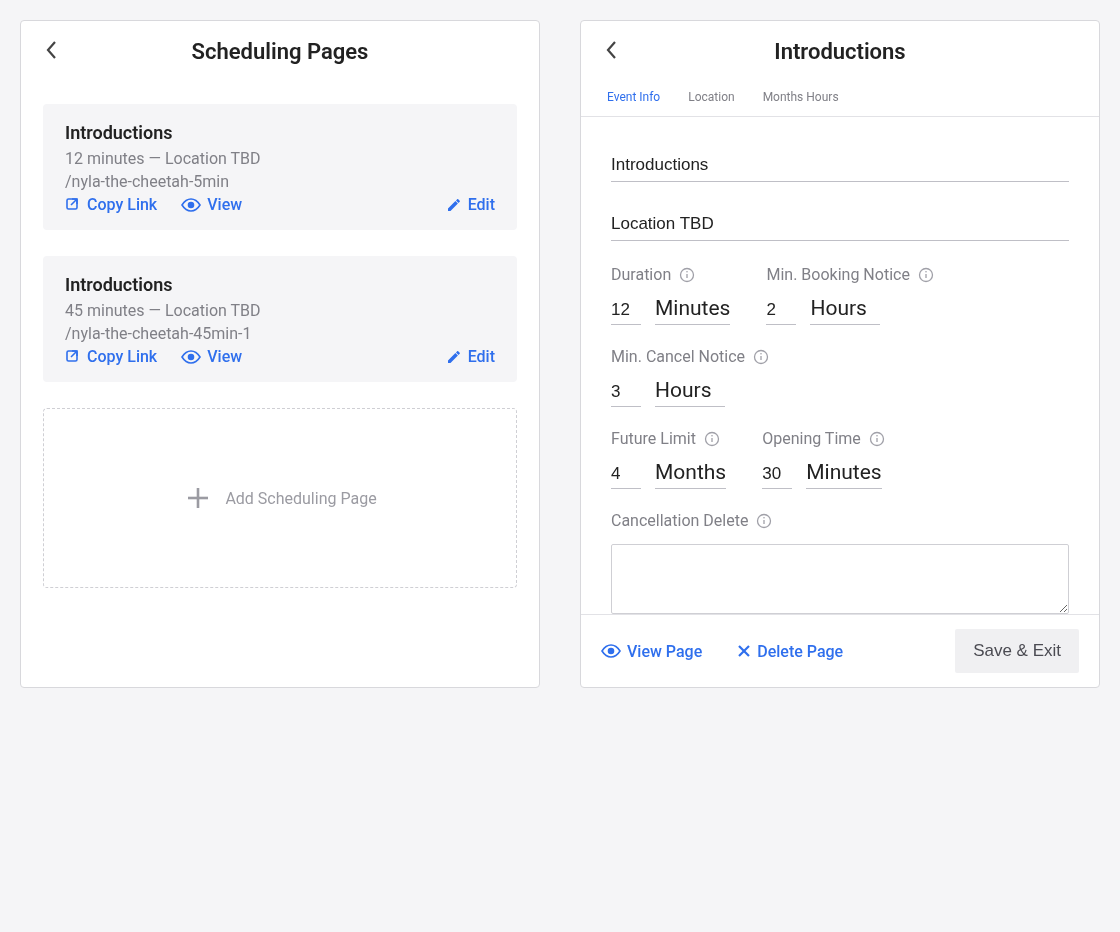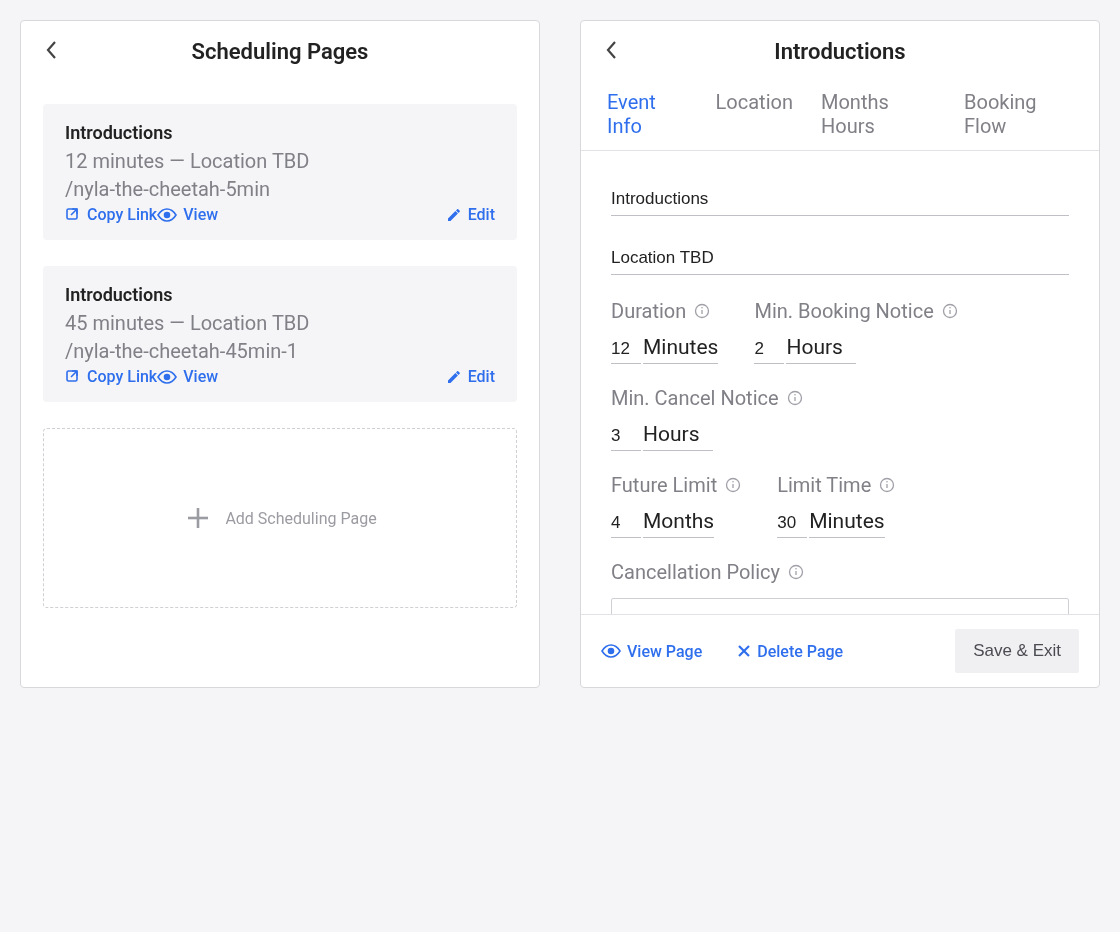--- a/index.html
+++ b/index.html
@@ -52,27 +52,28 @@
     padding: 18px 22px 16px 22px;
     margin-top: 26px;
   }
   .card-title {
     font-size: 18px;
     font-weight: 600;
     color: #222;
     margin-bottom: 6px;
   }
   .card-sub {
-    font-size: 20px;
+    font-size: 16px;
     color: #808087;
     margin-bottom: 4px;
   }
   .card-actions {
     display: flex;
     align-items: flex-end;
+    gap: 24px;
   }
   .link-btn {
     display: inline-flex;
     align-items: center;
     gap: 6px;
     color: #2f6fed;
     font-size: 16px;
     cursor: pointer;
     font-weight: 500;
   }
@@ -92,21 +93,21 @@
   }
   .plus-svg { color: #9b9ba2; }
   
   .tabs {
     display: flex;
     border-bottom: 1px solid #e2e2e6;
     padding: 0 12px;
   }
   .tab {
     padding: 12px 14px;
-    font-size: 20px;
+    font-size: 12px;
     color: #808087;
     cursor: pointer;
   }
   .tab.active { color: #2f6fed; }
   .form-area {
     padding: 30px 30px 20px 30px;
     flex: 1;
     overflow: auto;
   }
   .field-line {
@@ -125,30 +126,30 @@
     gap: 36px;
     margin-bottom: 22px;
     flex-wrap: wrap;
   }
   .col { display: flex; flex-direction: column; }
   .label-row {
     display: flex;
     align-items: center;
     gap: 8px;
     color: #808087;
-    font-size: 20px;
+    font-size: 16px;
     margin-bottom: 8px;
   }
   .info-icon {
     color: #a0a0a8;
     display: inline-flex;
   }
   .pair {
     display: flex;
-    gap: 2px;
+    gap: 14px;
     align-items: baseline;
   }
   .num-input {
     border: none;
     border-bottom: 1px solid #bfbfc6;
     width: 30px;
     font-size: 17px;
     padding: 4px 0;
     color: #222;
     background: transparent;
@@ -296,21 +297,20 @@
           <polyline points="10,3 3,11 10,19"></polyline>
         </svg>
     </span>
     <span class="panel-title">Introductions</span>
   </div>
 
   <div class="tabs">
     <div class="tab active">Event Info</div>
     <div class="tab">Location</div>
     <div class="tab">Months Hours</div>
-    <div class="tab">Booking Flow</div>
   </div>
 
   <div class="form-area">
     <input class="field-line" value="Introductions" style="">
     <input class="field-line" value="Location TBD" style="">
 
     <div class="row">
       <div class="col">
         <div class="label-row">
           <span>Duration</span>
@@ -376,38 +376,38 @@
               </svg>
           </span>
         </div>
         <div class="pair">
           <input class="num-input" value="4" style="">
           <span class="unit">Months</span>
         </div>
       </div>
       <div class="col">
         <div class="label-row">
-          <span>Limit Time</span>
+          <span>Opening Time</span>
           <span class="info-icon">
             <svg width="16" height="16" viewBox="0 0 16 16" fill="none" stroke="currentColor" stroke-width="1.3">
                 <circle cx="8" cy="8" r="6.5"></circle>
                 <line x1="8" y1="7" x2="8" y2="11"></line>
                 <circle cx="8" cy="4.8" r="0.8" fill="currentColor" stroke="none"></circle>
               </svg>
           </span>
         </div>
         <div class="pair">
           <input class="num-input" value="30" style="">
           <span class="unit">Minutes</span>
         </div>
       </div>
     </div>
 
     <div class="label-row">
-      <span>Cancellation Policy</span>
+      <span>Cancellation Delete</span>
       <span class="info-icon">
         <svg width="16" height="16" viewBox="0 0 16 16" fill="none" stroke="currentColor" stroke-width="1.3">
             <circle cx="8" cy="8" r="6.5"></circle>
             <line x1="8" y1="7" x2="8" y2="11"></line>
             <circle cx="8" cy="4.8" r="0.8" fill="currentColor" stroke="none"></circle>
           </svg>
       </span>
     </div>
     <textarea class="policy-textarea" style=""></textarea>
   </div>

